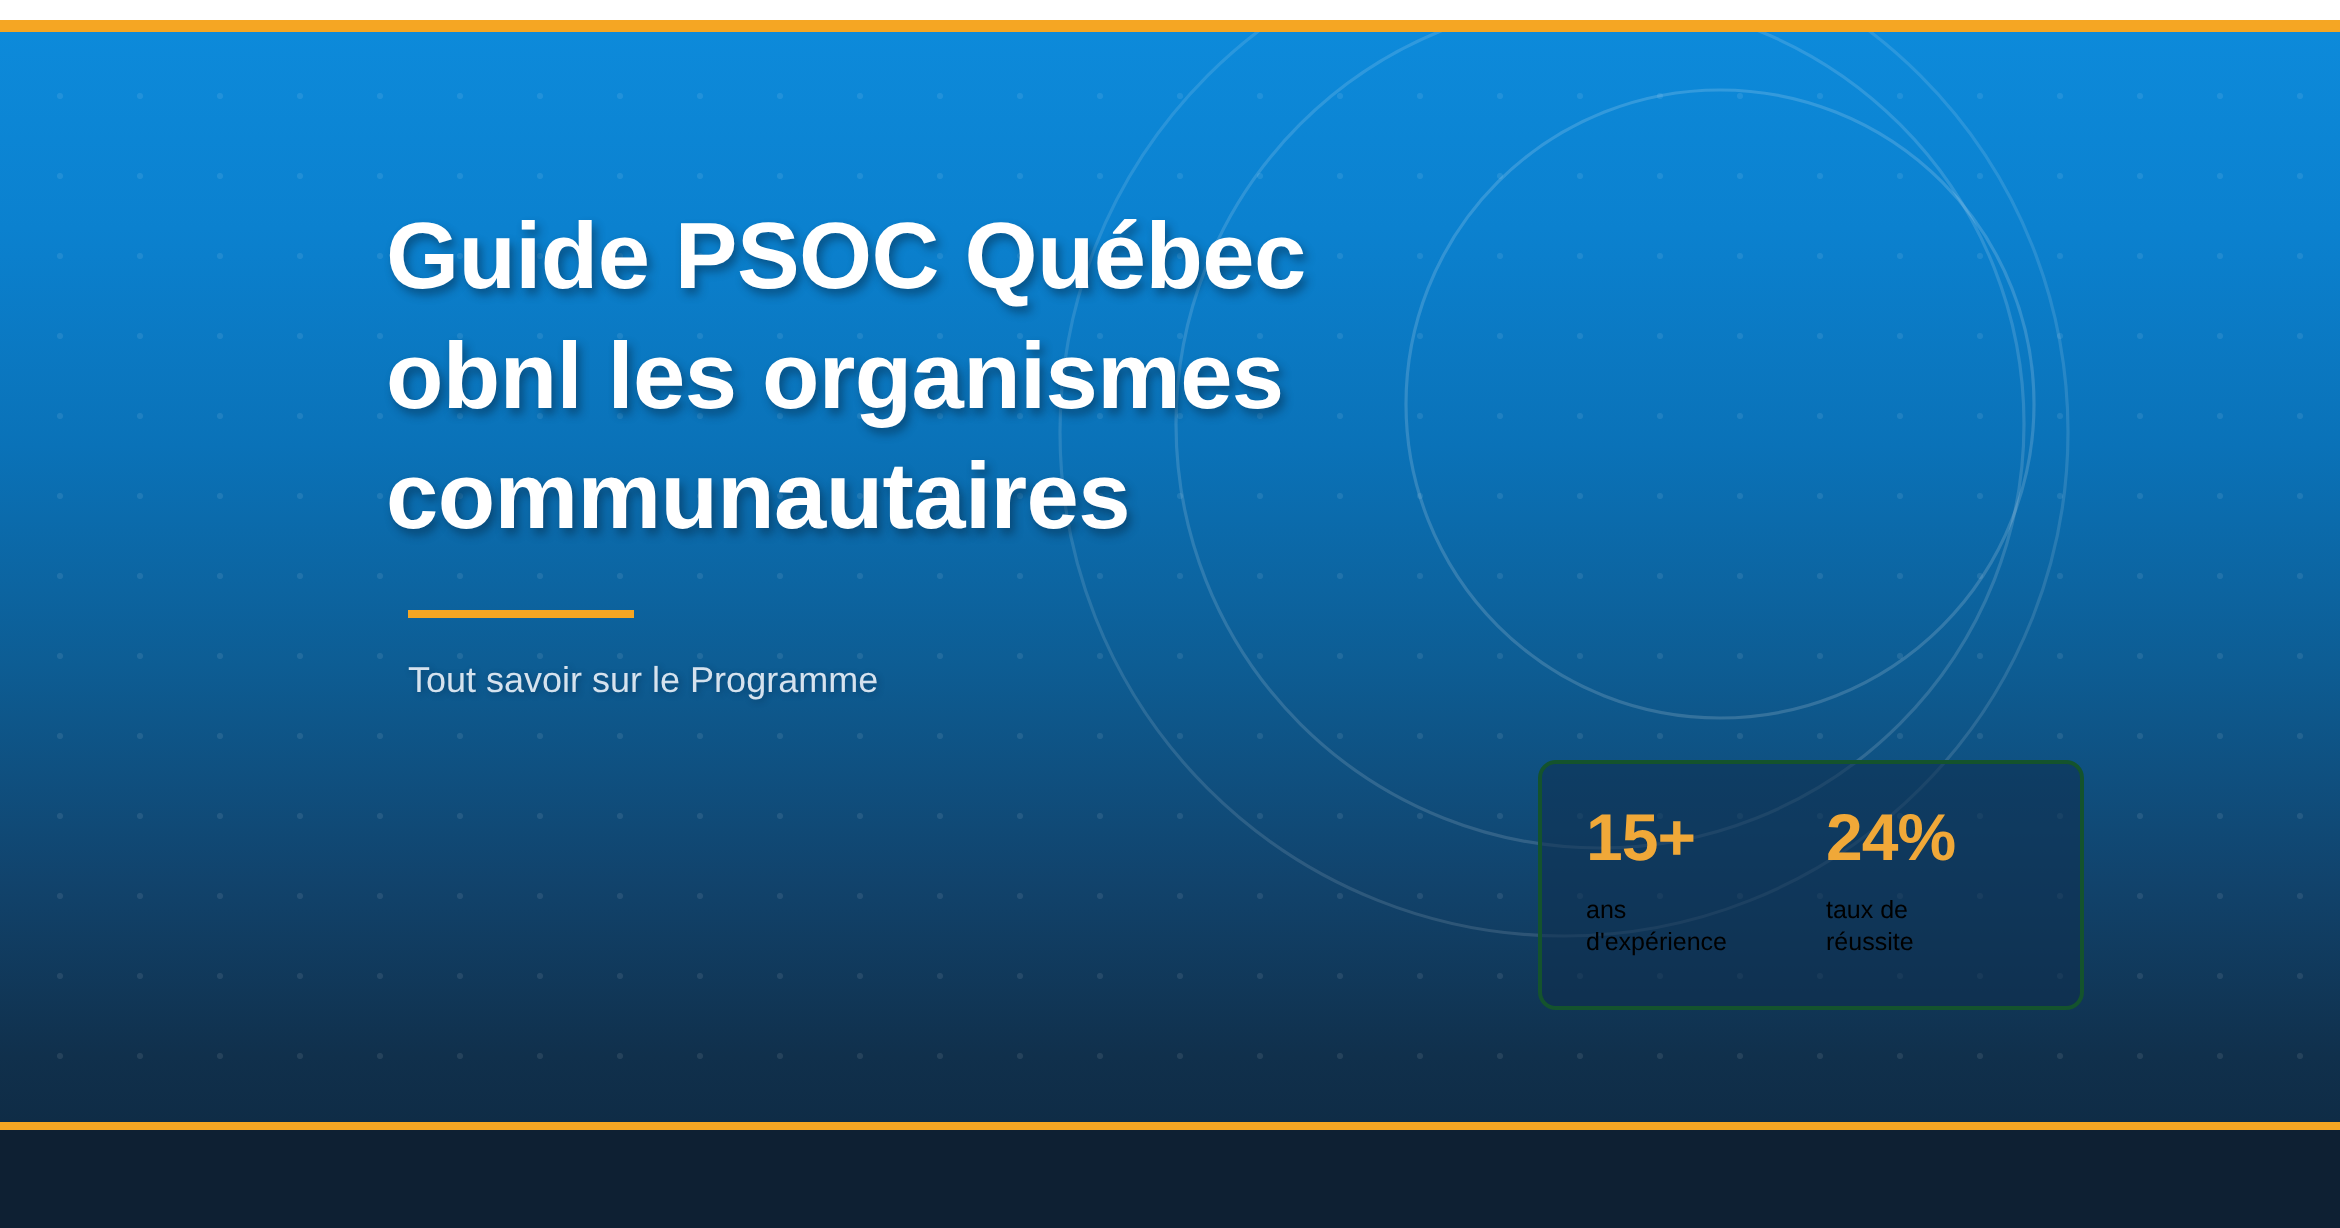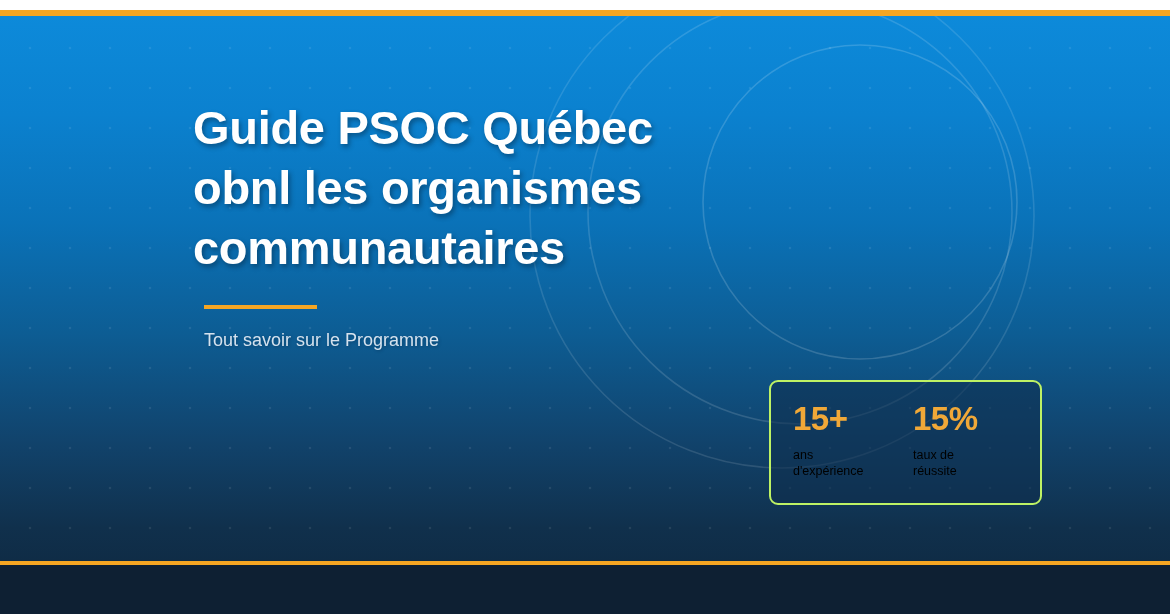--- a/index.html
+++ b/index.html
@@ -106,21 +106,21 @@
   }
 
   
   .stats-card {
     position: absolute;
     left: 769px;
     top: 370px;
     width: 273px;
     height: 125px;
     box-sizing: border-box;
-    border: 2px solid #bef264;
+    border: 2px solid #14532d;
     border-radius: 9px;
     background: rgba(14, 45, 76, 0.55);
     display: flex;
     flex-direction: row;
     align-items: flex-start;
     padding: 18px 0 0 22px;
     z-index: 5;
   }
   .stat {
     width: 120px;
@@ -203,21 +203,21 @@
 
   <div class="stats-card">
     <div class="stat">
       <div class="stat-value">15+</div>
       <div class="stat-label">
         <div>ans</div>
         <div>d'expérience</div>
       </div>
     </div>
     <div class="stat">
-      <div class="stat-value">15%</div>
+      <div class="stat-value">24%</div>
       <div class="stat-label">
         <div>taux de</div>
         <div>réussite</div>
       </div>
     </div>
   </div>
 
   <div class="footer-rule"></div>
   <div class="footer"></div>
   <div class="footer-brand">SUBVENTIONS OBNL</div>

